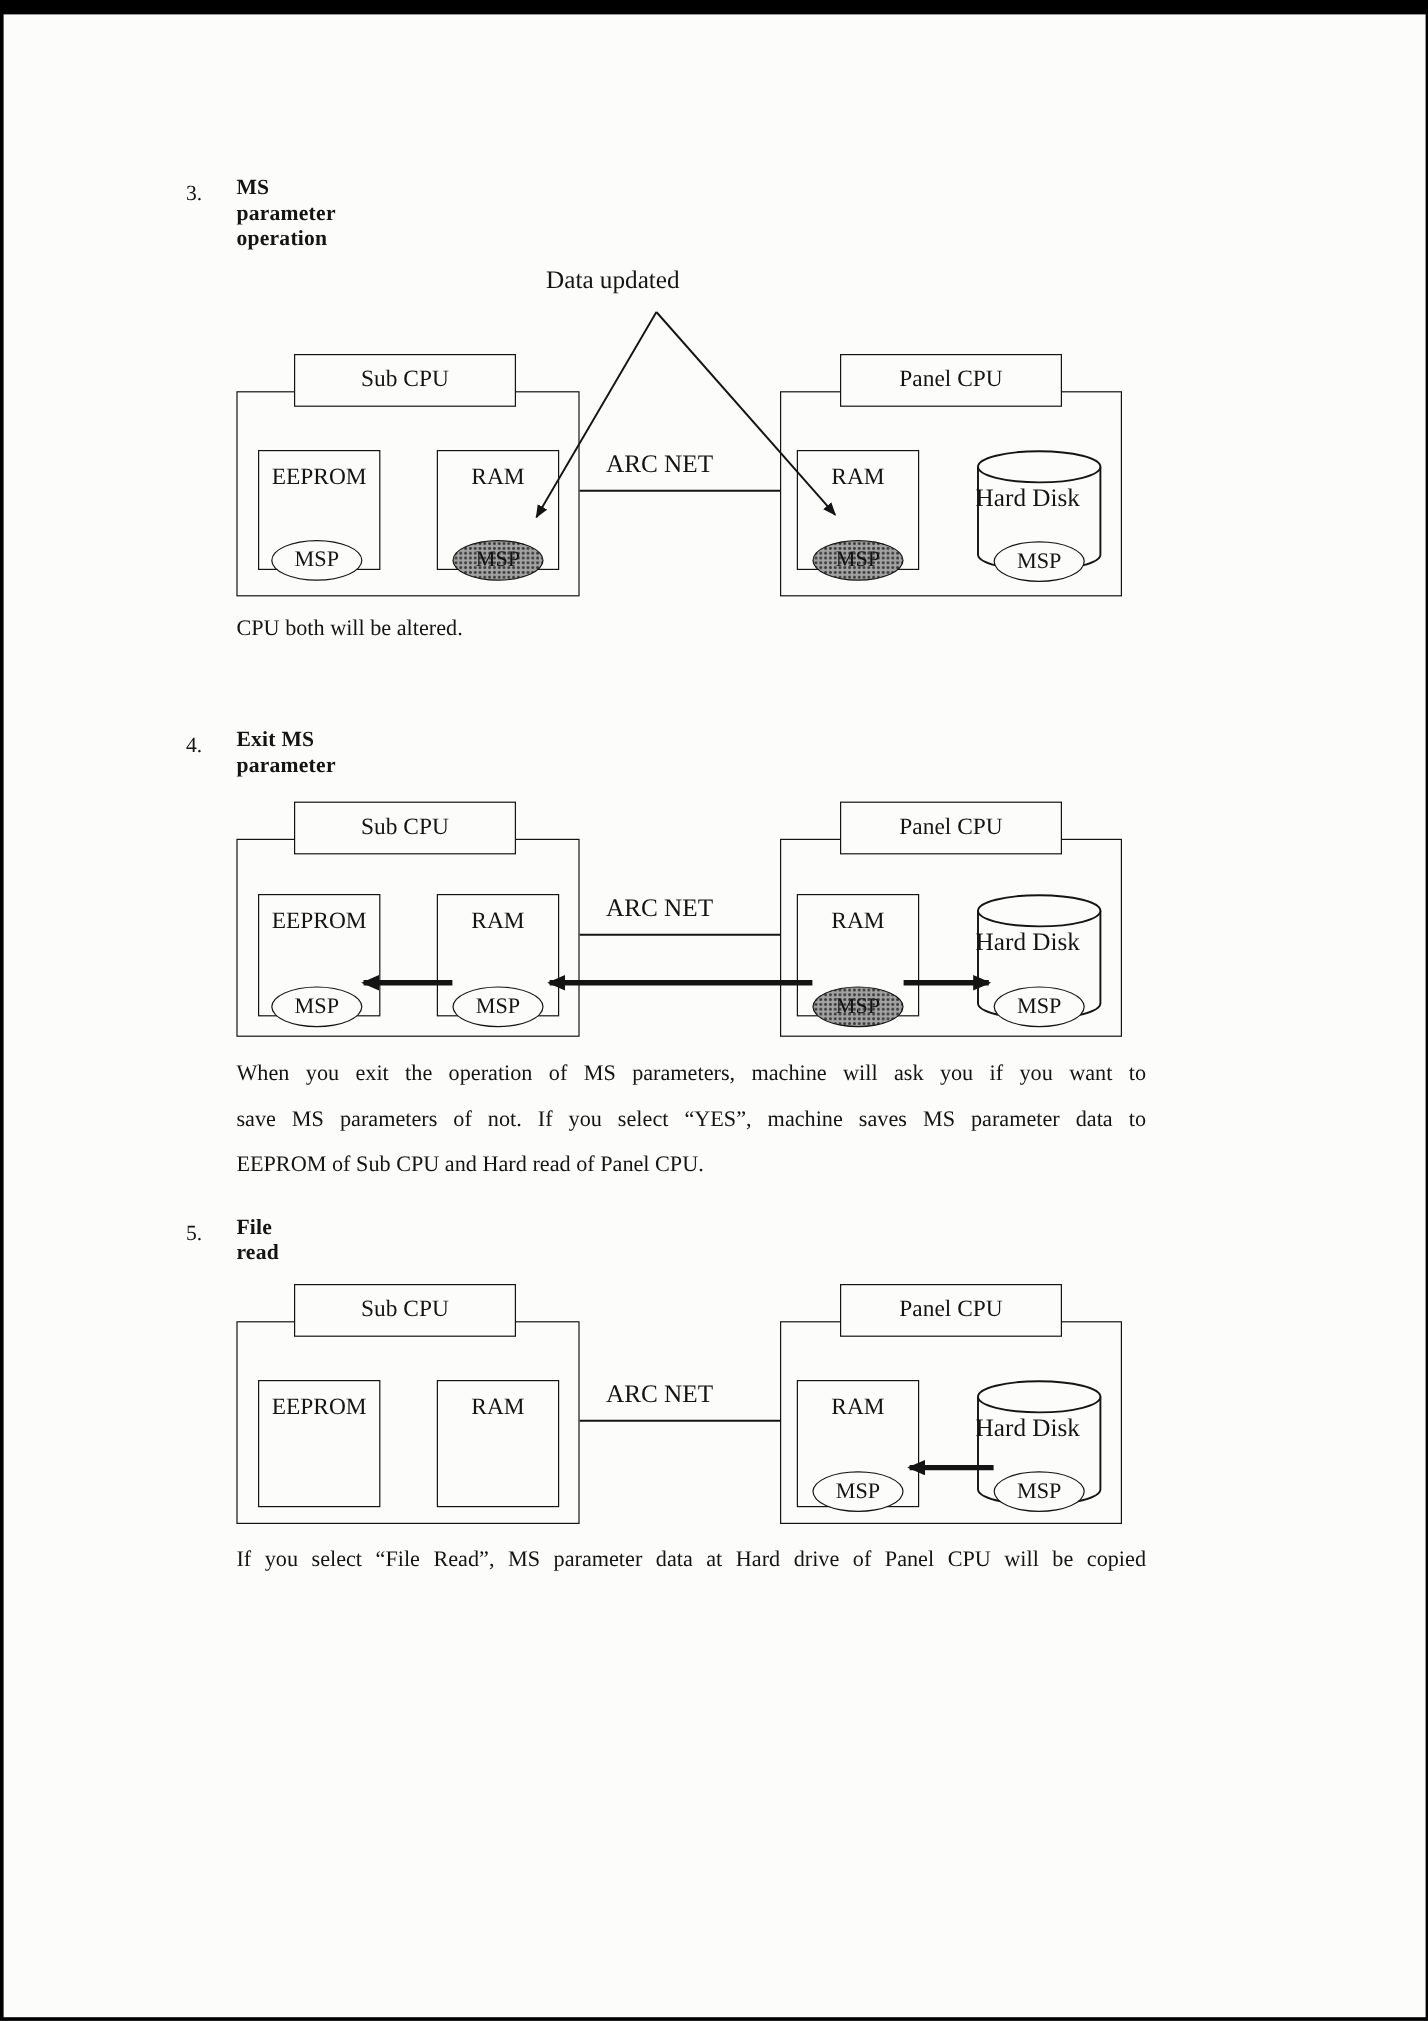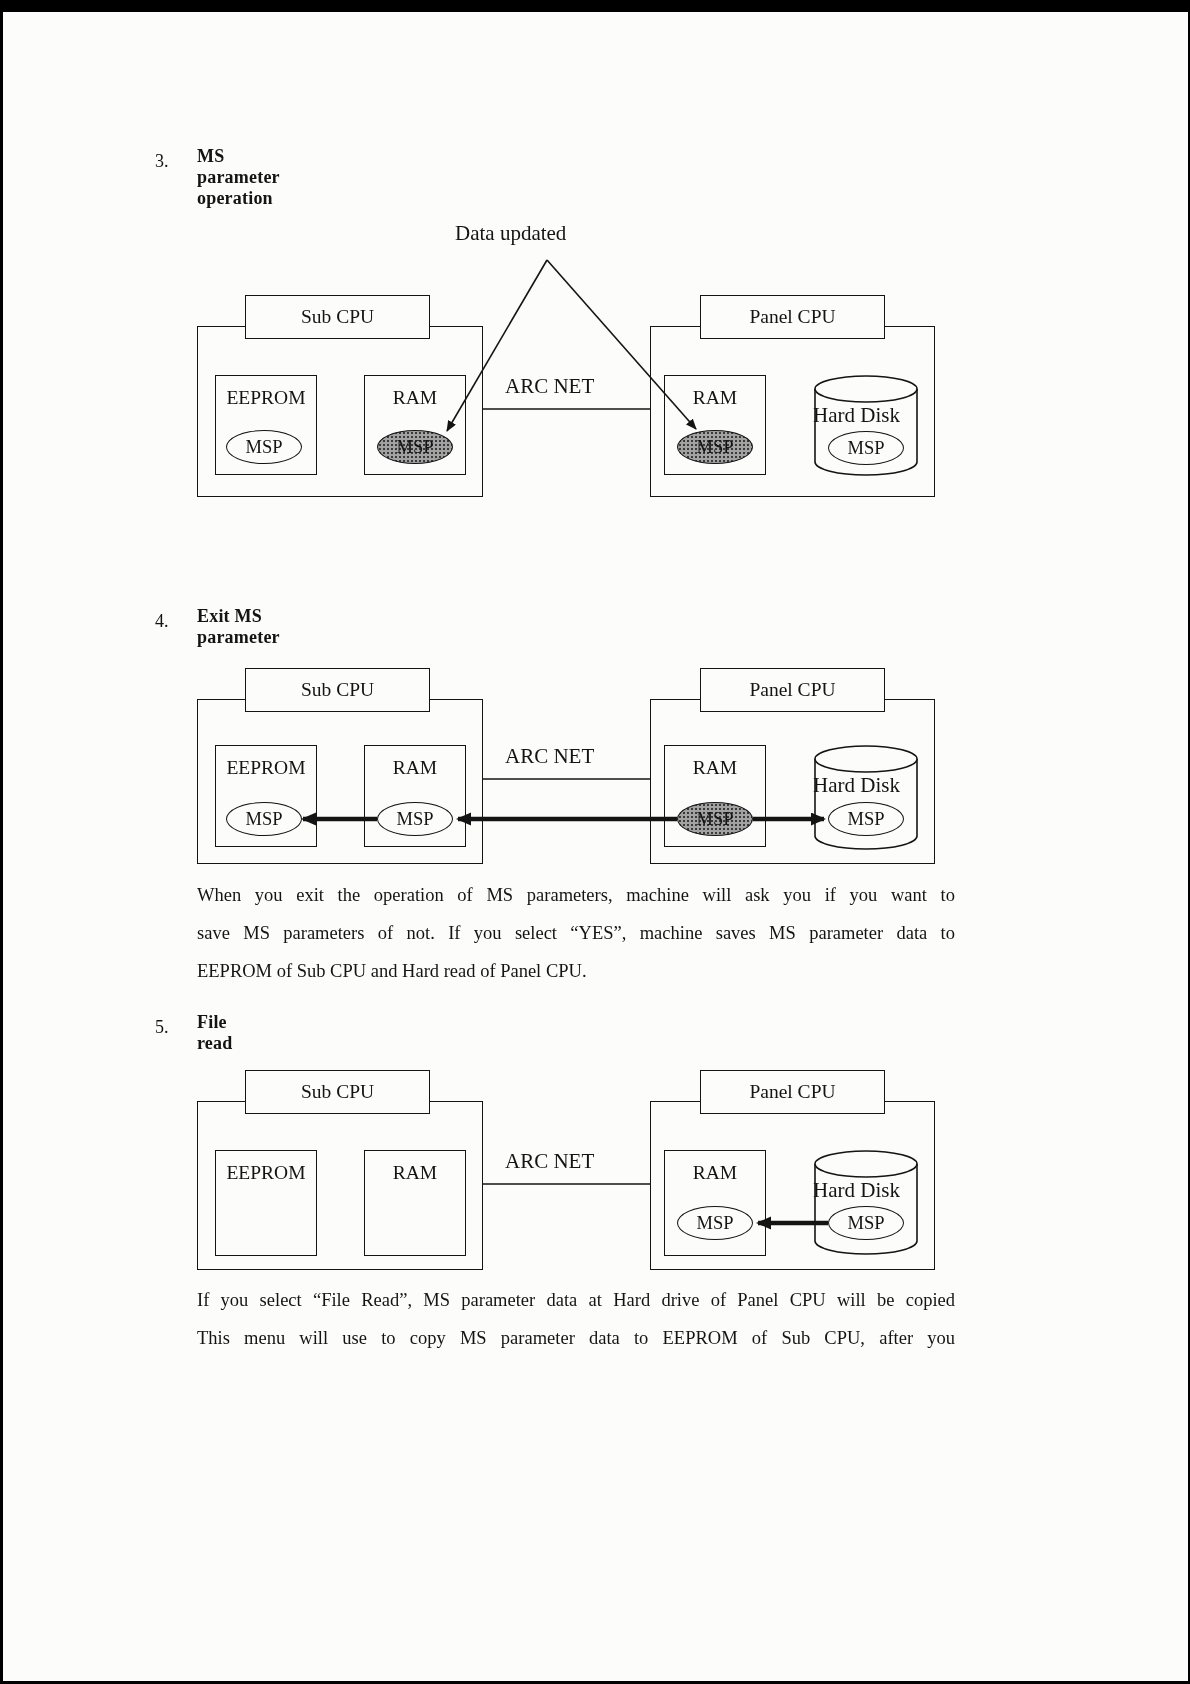--- a/index.html
+++ b/index.html
@@ -25,21 +25,21 @@
     position:absolute; border:1.6px solid #141414; background:#fcfcfa;
     display:flex; align-items:center; justify-content:center; font-size:19.5px;
   }
   .innerbox {
     position:absolute; border:1.6px solid #141414; background:#fcfcfa;
     text-align:center; font-size:19.5px; padding-top:11px;
   }
   .ellipse {
     position:absolute; width:76px; height:34px;
     border:1.6px solid #141414; border-radius:50%; background:#fcfcfa;
-    display:flex; align-items:center; justify-content:center; font-size:18.5px;
+    display:flex; align-items:center; justify-content:center; font-size:18.5px;margin-top:20px;
   }
   .ellipse.shaded {
     background-color:#a2a2a2;
     background-image:radial-gradient(#3a3a3a 1px, rgba(0,0,0,0) 1.3px);
     background-size:4px 4px;
   }
 
   .caption { position:absolute; width:758px; font-size:18.5px; }
   .cap-line { line-height:38px; }
   .cap-line.just { text-align:justify; text-align-last:justify; }
@@ -107,20 +107,21 @@
         </div>
       <div class="ellipse shaded" style="left:677px;top:430px">
           <span>MSP</span>
         </div>
       <div class="ellipse" style="left:828px;top:431px">
           <span>MSP</span>
         </div>
     </div>
 
     <div class="caption" style="left:197px;top:505px">
+      <div class="cap-line">CPU both will be altered.</div>
     </div>
 
     <div class="sec-num" style="left:155px;top:611px">4.</div>
     <div class="sec-title" style="left:197px;top:606px">Exit MS parameter</div>
 
     <div>
       <div class="outerbox" style="left:197px;top:699px;width:286px;height:165px"></div>
       <div class="outerbox" style="left:650px;top:699px;width:285px;height:165px"></div>
       <div class="labelbox" style="left:245px;top:668px;width:185px;height:44px">
         <span>Sub CPU</span>
@@ -191,21 +192,20 @@
       <div class="ellipse" style="left:677px;top:1206px">
           <span>MSP</span>
         </div>
       <div class="ellipse" style="left:828px;top:1206px">
           <span>MSP</span>
         </div>
     </div>
 
     <div class="caption" style="left:197px;top:1281px">
       <div class="cap-line just">If you select “File Read”, MS parameter data at Hard drive of Panel CPU will be copied</div>
-      <div class="cap-line just">This menu will use to copy MS parameter data to EEPROM of Sub CPU, after you</div>
     </div>
 
   </div>
 
   <svg class="layer arrows" width="1190" height="1684" viewBox="0 0 1190 1684">
     <defs>
       <marker id="thin" markerUnits="userSpaceOnUse" markerWidth="13" markerHeight="11" refX="10" refY="4.5" orient="auto">
         <path d="M0,0 L11,4.5 L0,9 Z" fill="#141414"></path>
       </marker>
       <marker id="thick" markerUnits="userSpaceOnUse" markerWidth="17" markerHeight="15" refX="13" refY="6.5" orient="auto">

